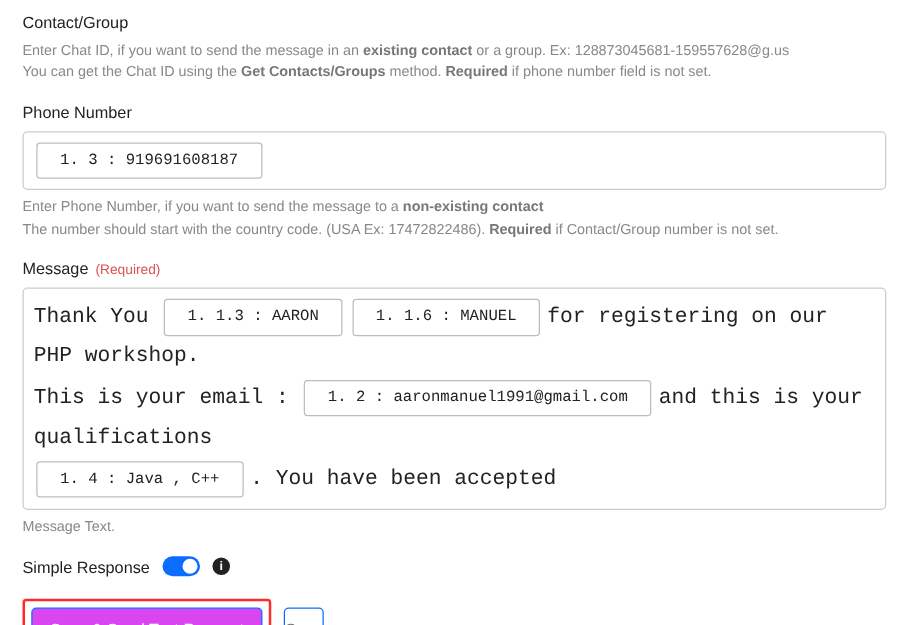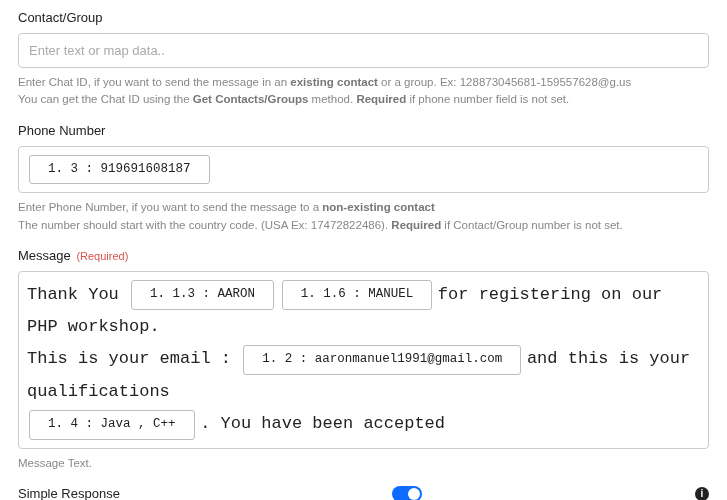--- a/index.html
+++ b/index.html
@@ -69,21 +69,20 @@
   }
   .token-inner-text {
     font-family: "Courier New", monospace;
     font-size: 17px;
   }
   .toggle-row {
     display: flex;
     align-items: center;
     gap: 10px;
     margin-bottom: 18px;
-    justify-content: space-between;
   }
   .toggle-label { font-size: 13px; color: #222; }
   .toggle {
     width: 30px; height: 16px;
     border-radius: 10px;
     background: #0b6cff;
     position: relative;
   }
   .toggle-knob {
     position: absolute;
@@ -133,21 +132,20 @@
     display: inline-block;
   }
 </style>
 </head>
 <body>
 
 <div class="form-wrap">
 
   <div class="section">
     <div class="field-label">Contact/Group</div>
-    <input type="text" class="text-input" placeholder="Enter text or map data.." style="">
     <div class="help-text">
       <span>Enter Chat ID, if you want to send the message in an </span><strong>existing contact</strong><span> or a group. Ex: 128873045681-159557628@g.us</span><br>
       <span>You can get the Chat ID using the </span><strong>Get Contacts/Groups</strong><span> method. </span><strong>Required</strong><span> if phone number field is not set.</span>
     </div>
   </div>
 
   <div class="section">
     <div class="field-label">Phone Number</div>
     <div class="token-box">
       <span class="token">1. 3 : 919691608187</span>

